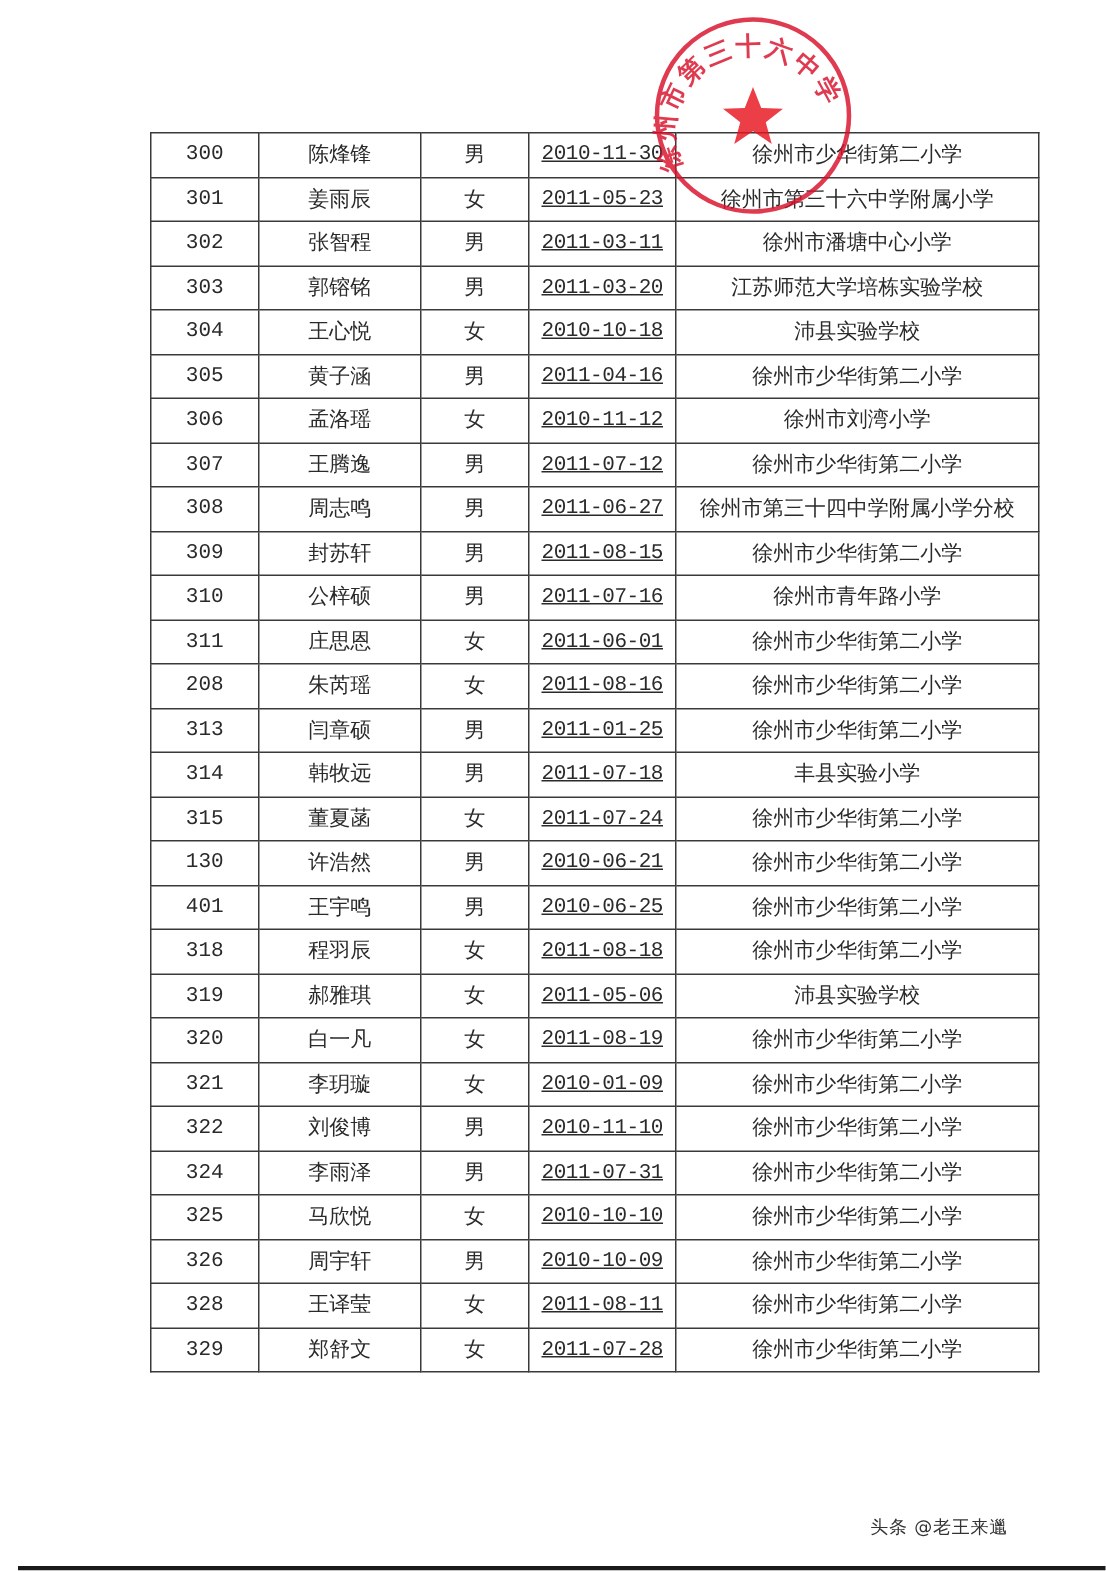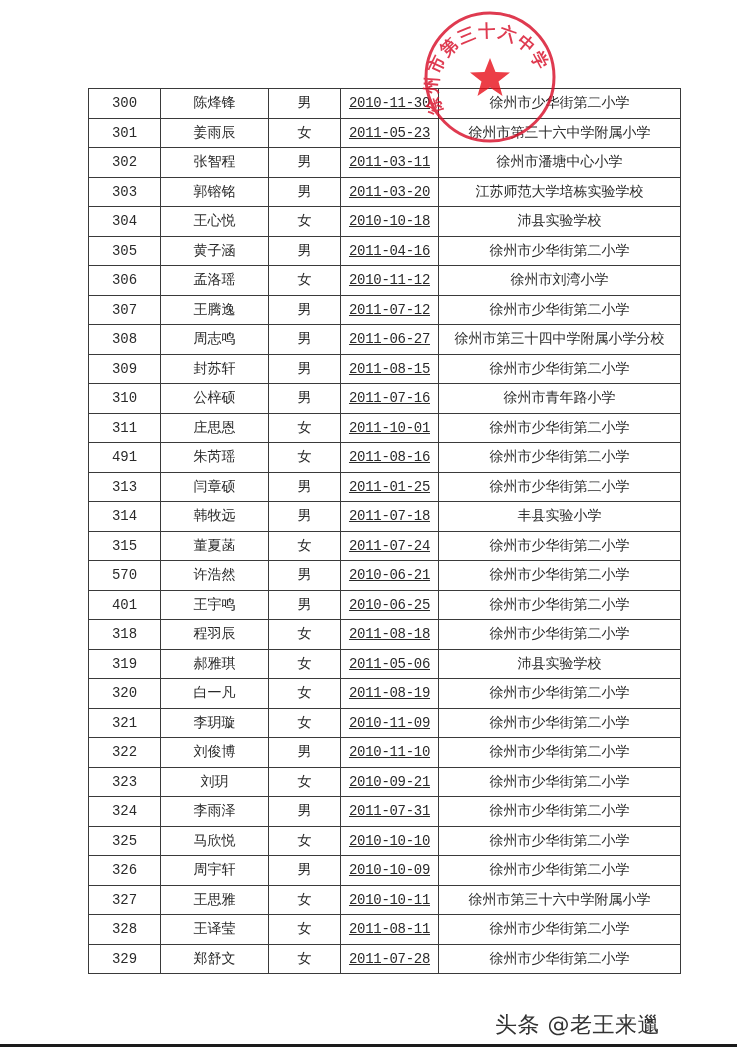--- a/index.html
+++ b/index.html
@@ -1,39 +1,39 @@
 <!DOCTYPE html>
 <html><head>
 <meta charset="utf-8">
 <style>
   html, body { margin: 0; padding: 0; }
   body {
     width: 737px; height: 1047px; background: #ffffff; position: relative; overflow: hidden;
     font-family: "DejaVu Sans", "Liberation Sans", sans-serif; color: #222;
   }
-  .page { position: absolute; left: 0; top: 0; width: 676px; height: 1047px; }
+  .page { position: absolute; left: 12px; top: 0; width: 676px; height: 1047px; }
   table.roster {
     position: absolute; left: 88px; top: 88px; width: 591px;
     border-collapse: collapse; table-layout: fixed;
   }
   table.roster td {
     border: 1px solid #3a3a3a; height: 28.5px; padding: 0; text-align: center;
     vertical-align: middle; font-size: 14px; color: #2a2a2a; white-space: nowrap; overflow: hidden;
   }
   td.c-no { width: 71px; font-family: "Liberation Mono", "DejaVu Sans Mono", monospace; font-size: 13.5px; }
   td.c-name { width: 107px; font-size: 15px; }
   td.c-gender { width: 71px; font-size: 15px; }
   td.c-date { width: 97px; font-family: "Liberation Mono", "DejaVu Sans Mono", monospace; font-size: 13.5px; letter-spacing: -0.3px; text-decoration: underline; }
   td.c-school { width: 241px; font-size: 14px; margin-top: 24px; }
   .stamp {
     position: absolute; left: 421px; top: 8px; width: 138px; height: 138px;
     pointer-events: none; opacity: 0.82;
   }
   .watermark {
-    position: absolute; right: 16px; top: 1010px; font-size: 22px; color: #333;
+    position: absolute; right: 16px; top: 1010px; font-size: 12px; color: #333;
     letter-spacing: 0.5px;
   }
   .bottom-rule { position: absolute; left: 0; top: 1044px; width: 737px; height: 3px; background: #1a1a1a; }
 </style>
 </head>
 <body>
 
 <div class="page">
 
   <table class="roster">
@@ -112,25 +112,25 @@
           <td class="c-no">310</td>
           <td class="c-name">公梓硕</td>
           <td class="c-gender">男</td>
           <td class="c-date">2011-07-16</td>
           <td class="c-school">徐州市青年路小学</td>
         </tr>
         <tr>
           <td class="c-no">311</td>
           <td class="c-name">庄思恩</td>
           <td class="c-gender">女</td>
-          <td class="c-date">2011-10-01</td>
-          <td class="c-school">徐州市少华街第二小学</td>
-        </tr>
-        <tr>
-          <td class="c-no">491</td>
+          <td class="c-date">2011-06-01</td>
+          <td class="c-school">徐州市少华街第二小学</td>
+        </tr>
+        <tr>
+          <td class="c-no">208</td>
           <td class="c-name">朱芮瑶</td>
           <td class="c-gender">女</td>
           <td class="c-date">2011-08-16</td>
           <td class="c-school">徐州市少华街第二小学</td>
         </tr>
         <tr>
           <td class="c-no">313</td>
           <td class="c-name">闫章硕</td>
           <td class="c-gender">男</td>
           <td class="c-date">2011-01-25</td>
@@ -144,21 +144,21 @@
           <td class="c-school">丰县实验小学</td>
         </tr>
         <tr>
           <td class="c-no">315</td>
           <td class="c-name">董夏菡</td>
           <td class="c-gender">女</td>
           <td class="c-date">2011-07-24</td>
           <td class="c-school">徐州市少华街第二小学</td>
         </tr>
         <tr>
-          <td class="c-no">570</td>
+          <td class="c-no">130</td>
           <td class="c-name">许浩然</td>
           <td class="c-gender">男</td>
           <td class="c-date">2010-06-21</td>
           <td class="c-school">徐州市少华街第二小学</td>
         </tr>
         <tr>
           <td class="c-no">401</td>
           <td class="c-name">王宇鸣</td>
           <td class="c-gender">男</td>
           <td class="c-date">2010-06-25</td>
@@ -182,64 +182,50 @@
           <td class="c-no">320</td>
           <td class="c-name">白一凡</td>
           <td class="c-gender">女</td>
           <td class="c-date">2011-08-19</td>
           <td class="c-school">徐州市少华街第二小学</td>
         </tr>
         <tr>
           <td class="c-no">321</td>
           <td class="c-name">李玥璇</td>
           <td class="c-gender">女</td>
-          <td class="c-date">2010-11-09</td>
+          <td class="c-date">2010-01-09</td>
           <td class="c-school">徐州市少华街第二小学</td>
         </tr>
         <tr>
           <td class="c-no">322</td>
           <td class="c-name">刘俊博</td>
           <td class="c-gender">男</td>
           <td class="c-date">2010-11-10</td>
           <td class="c-school">徐州市少华街第二小学</td>
         </tr>
         <tr>
-          <td class="c-no">323</td>
-          <td class="c-name">刘玥</td>
-          <td class="c-gender">女</td>
-          <td class="c-date">2010-09-21</td>
-          <td class="c-school">徐州市少华街第二小学</td>
-        </tr>
-        <tr>
           <td class="c-no">324</td>
           <td class="c-name">李雨泽</td>
           <td class="c-gender">男</td>
           <td class="c-date">2011-07-31</td>
           <td class="c-school">徐州市少华街第二小学</td>
         </tr>
         <tr>
           <td class="c-no">325</td>
           <td class="c-name">马欣悦</td>
           <td class="c-gender">女</td>
           <td class="c-date">2010-10-10</td>
           <td class="c-school">徐州市少华街第二小学</td>
         </tr>
         <tr>
           <td class="c-no">326</td>
           <td class="c-name">周宇轩</td>
           <td class="c-gender">男</td>
           <td class="c-date">2010-10-09</td>
           <td class="c-school">徐州市少华街第二小学</td>
-        </tr>
-        <tr>
-          <td class="c-no">327</td>
-          <td class="c-name">王思雅</td>
-          <td class="c-gender">女</td>
-          <td class="c-date">2010-10-11</td>
-          <td class="c-school">徐州市第三十六中学附属小学</td>
         </tr>
         <tr>
           <td class="c-no">328</td>
           <td class="c-name">王译莹</td>
           <td class="c-gender">女</td>
           <td class="c-date">2011-08-11</td>
           <td class="c-school">徐州市少华街第二小学</td>
         </tr>
         <tr>
           <td class="c-no">329</td>

